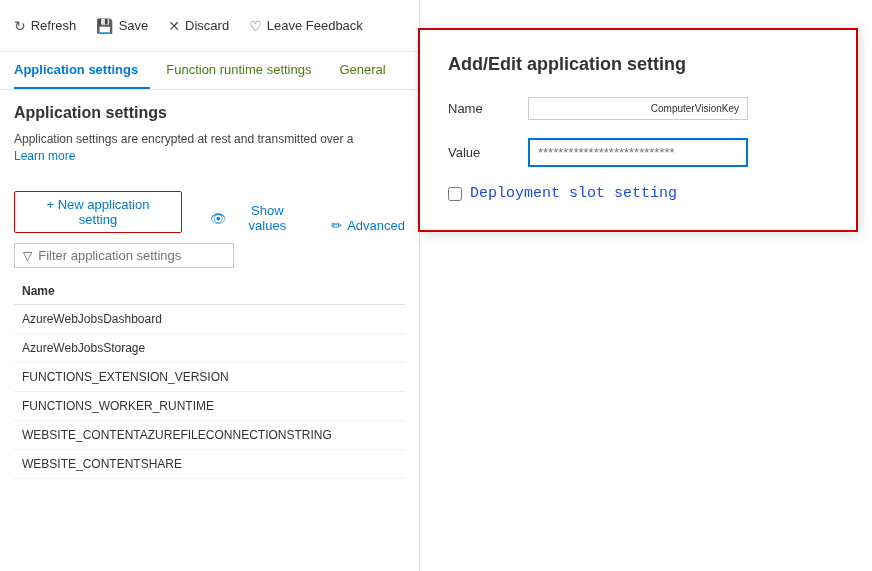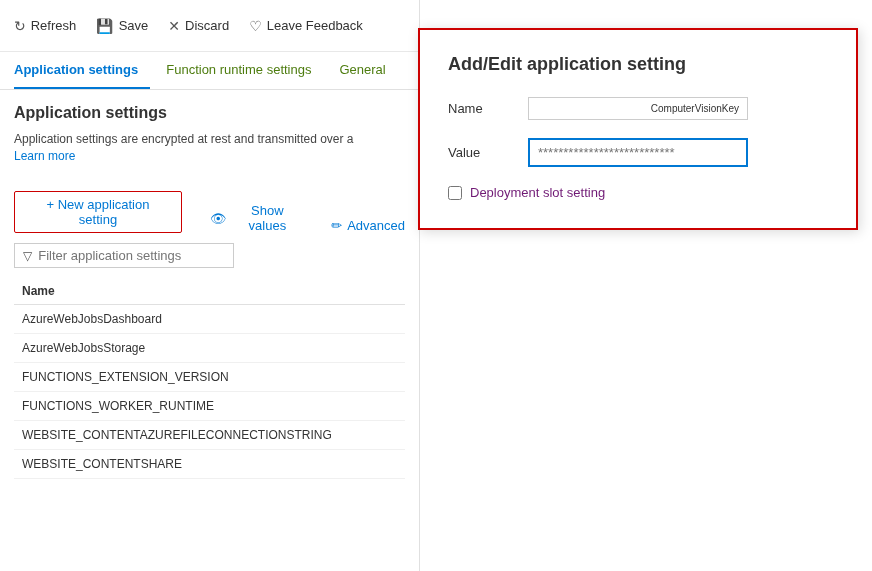--- a/index.html
+++ b/index.html
@@ -228,22 +228,23 @@
       display: flex;
       align-items: center;
       gap: 8px;
       margin-top: 6px;
     }
     .checkbox-row input[type="checkbox"] {
       width: 14px; height: 14px;
       cursor: pointer;
     }
     .checkbox-label {
-      font-size: 13px;
-      color: #701a75;
+      font-size: 15px;
+      color: #1d4ed8;
+      font-family: Liberation Mono, monospace;
     }
   </style>
 </head>
 <body>
 
 <div class="left-panel">
 
   <div class="toolbar">
     <button class="toolbar-btn">
       <span class="toolbar-icon">↻</span>

